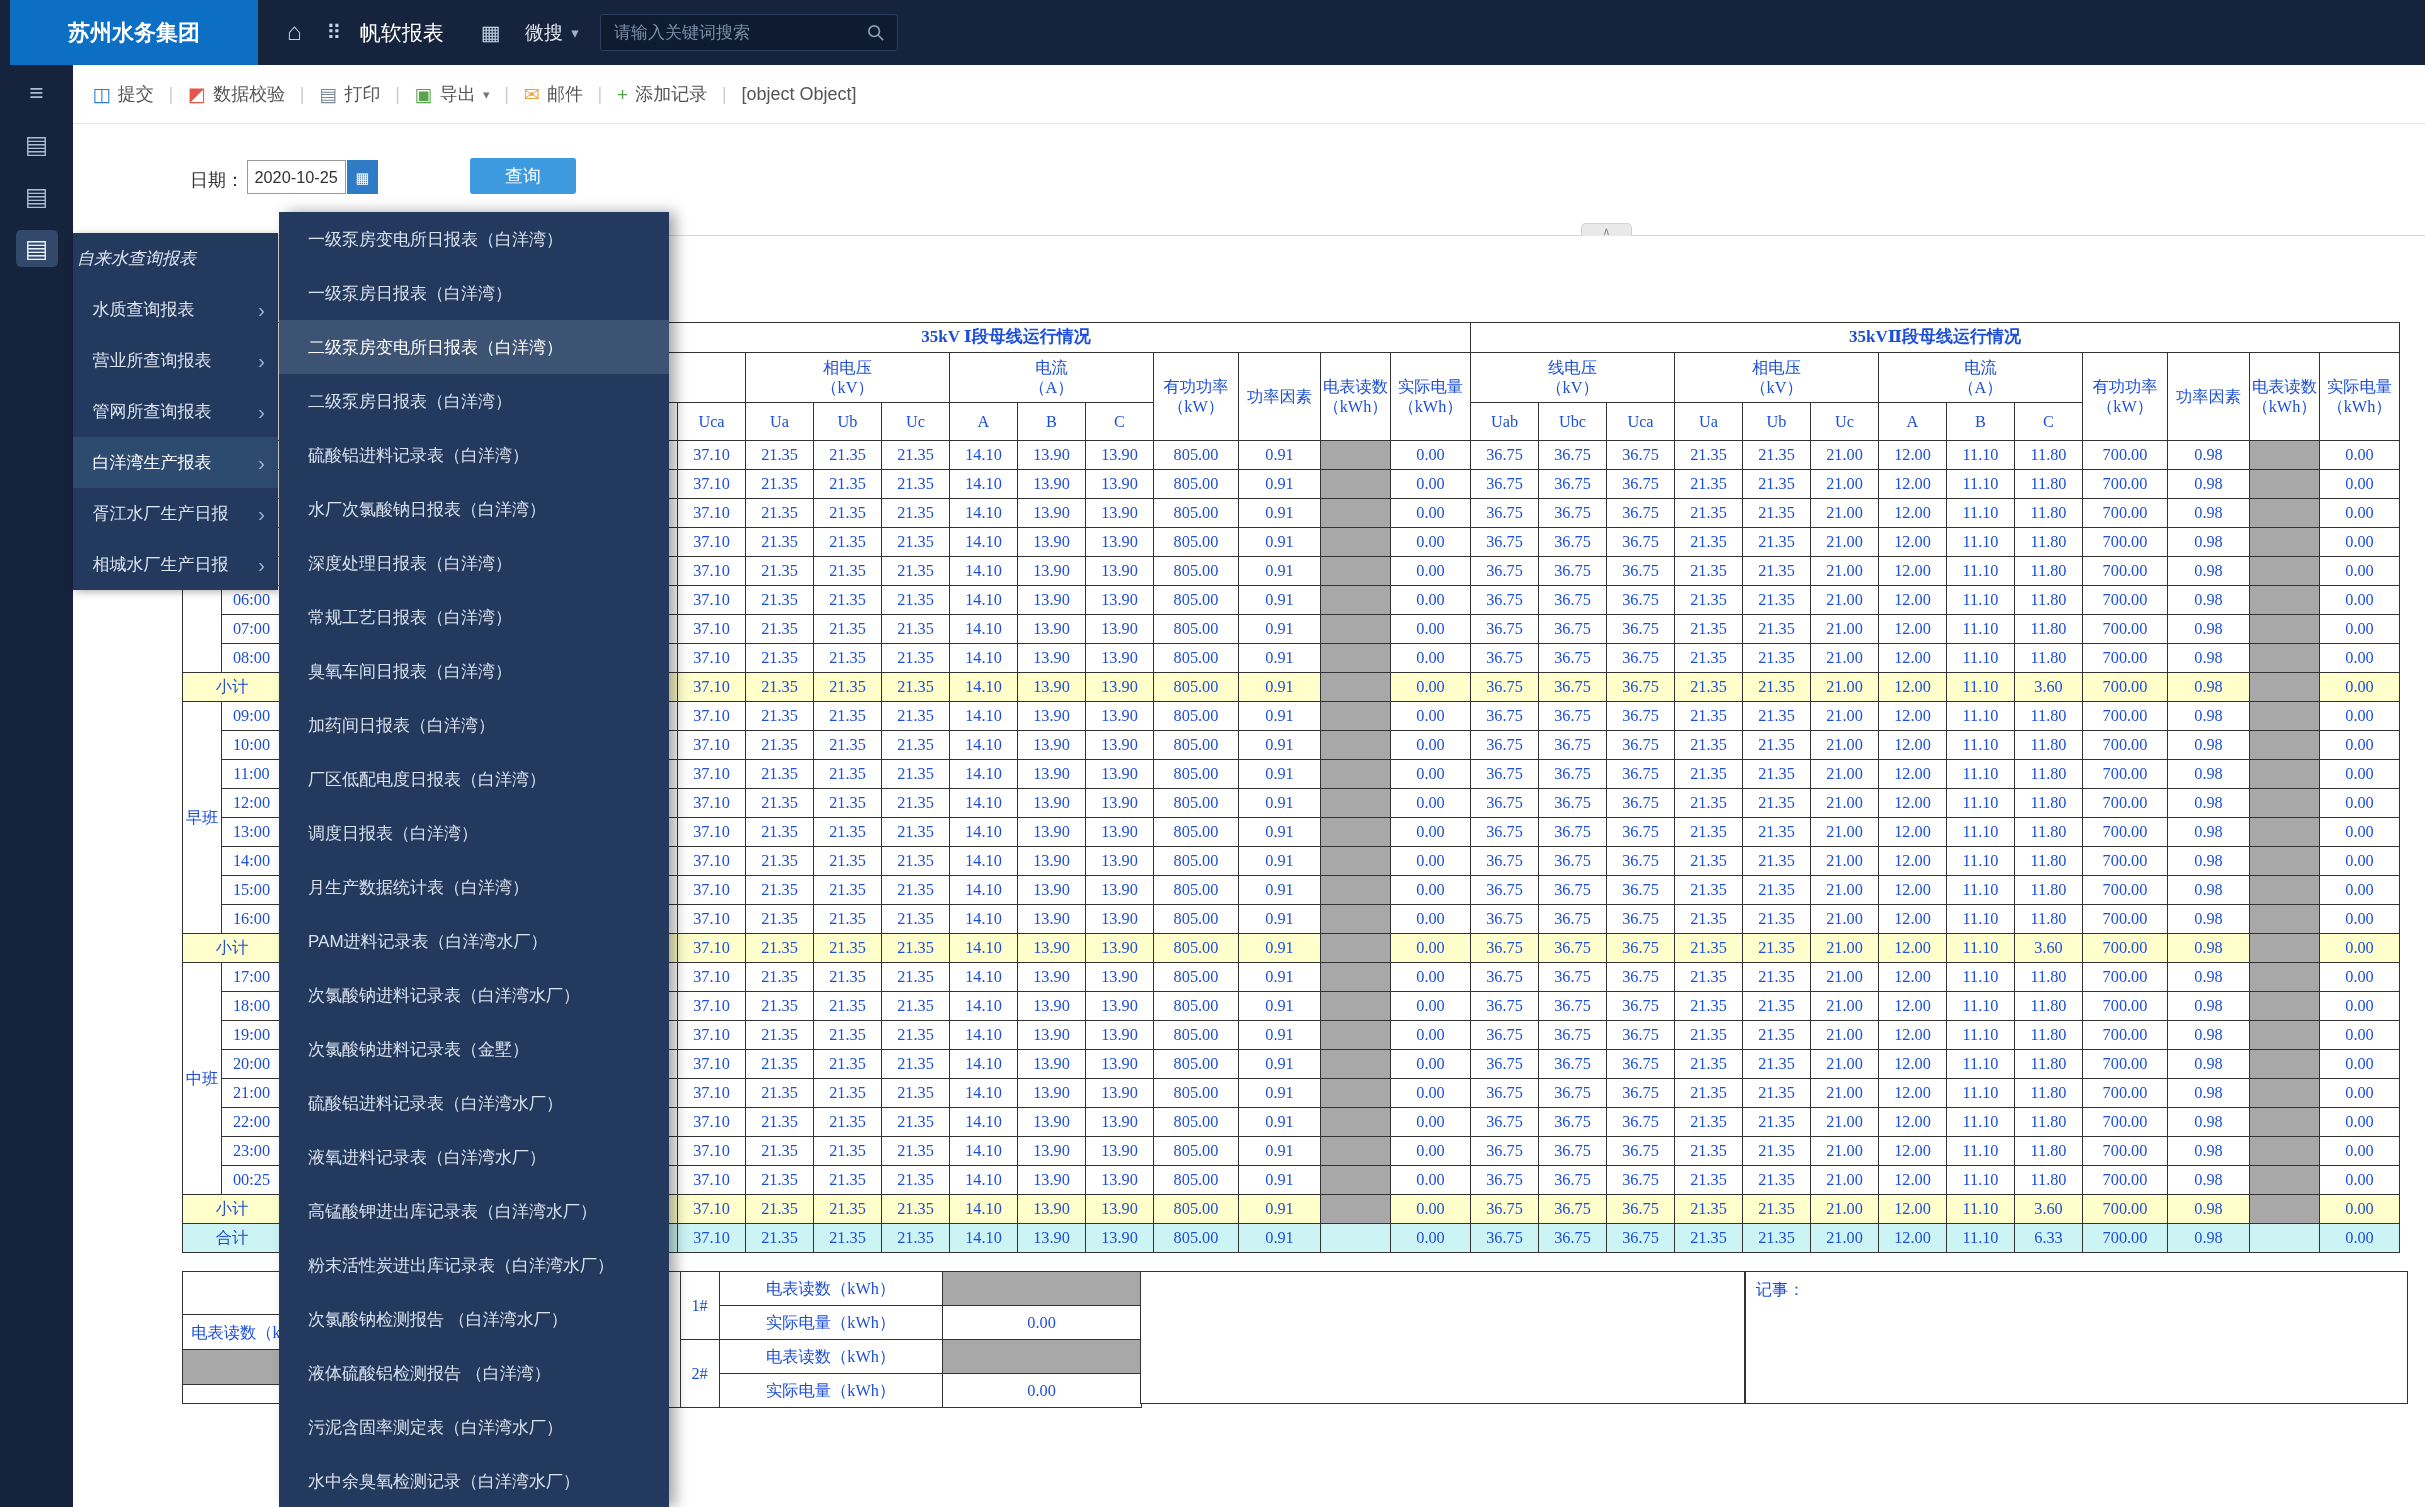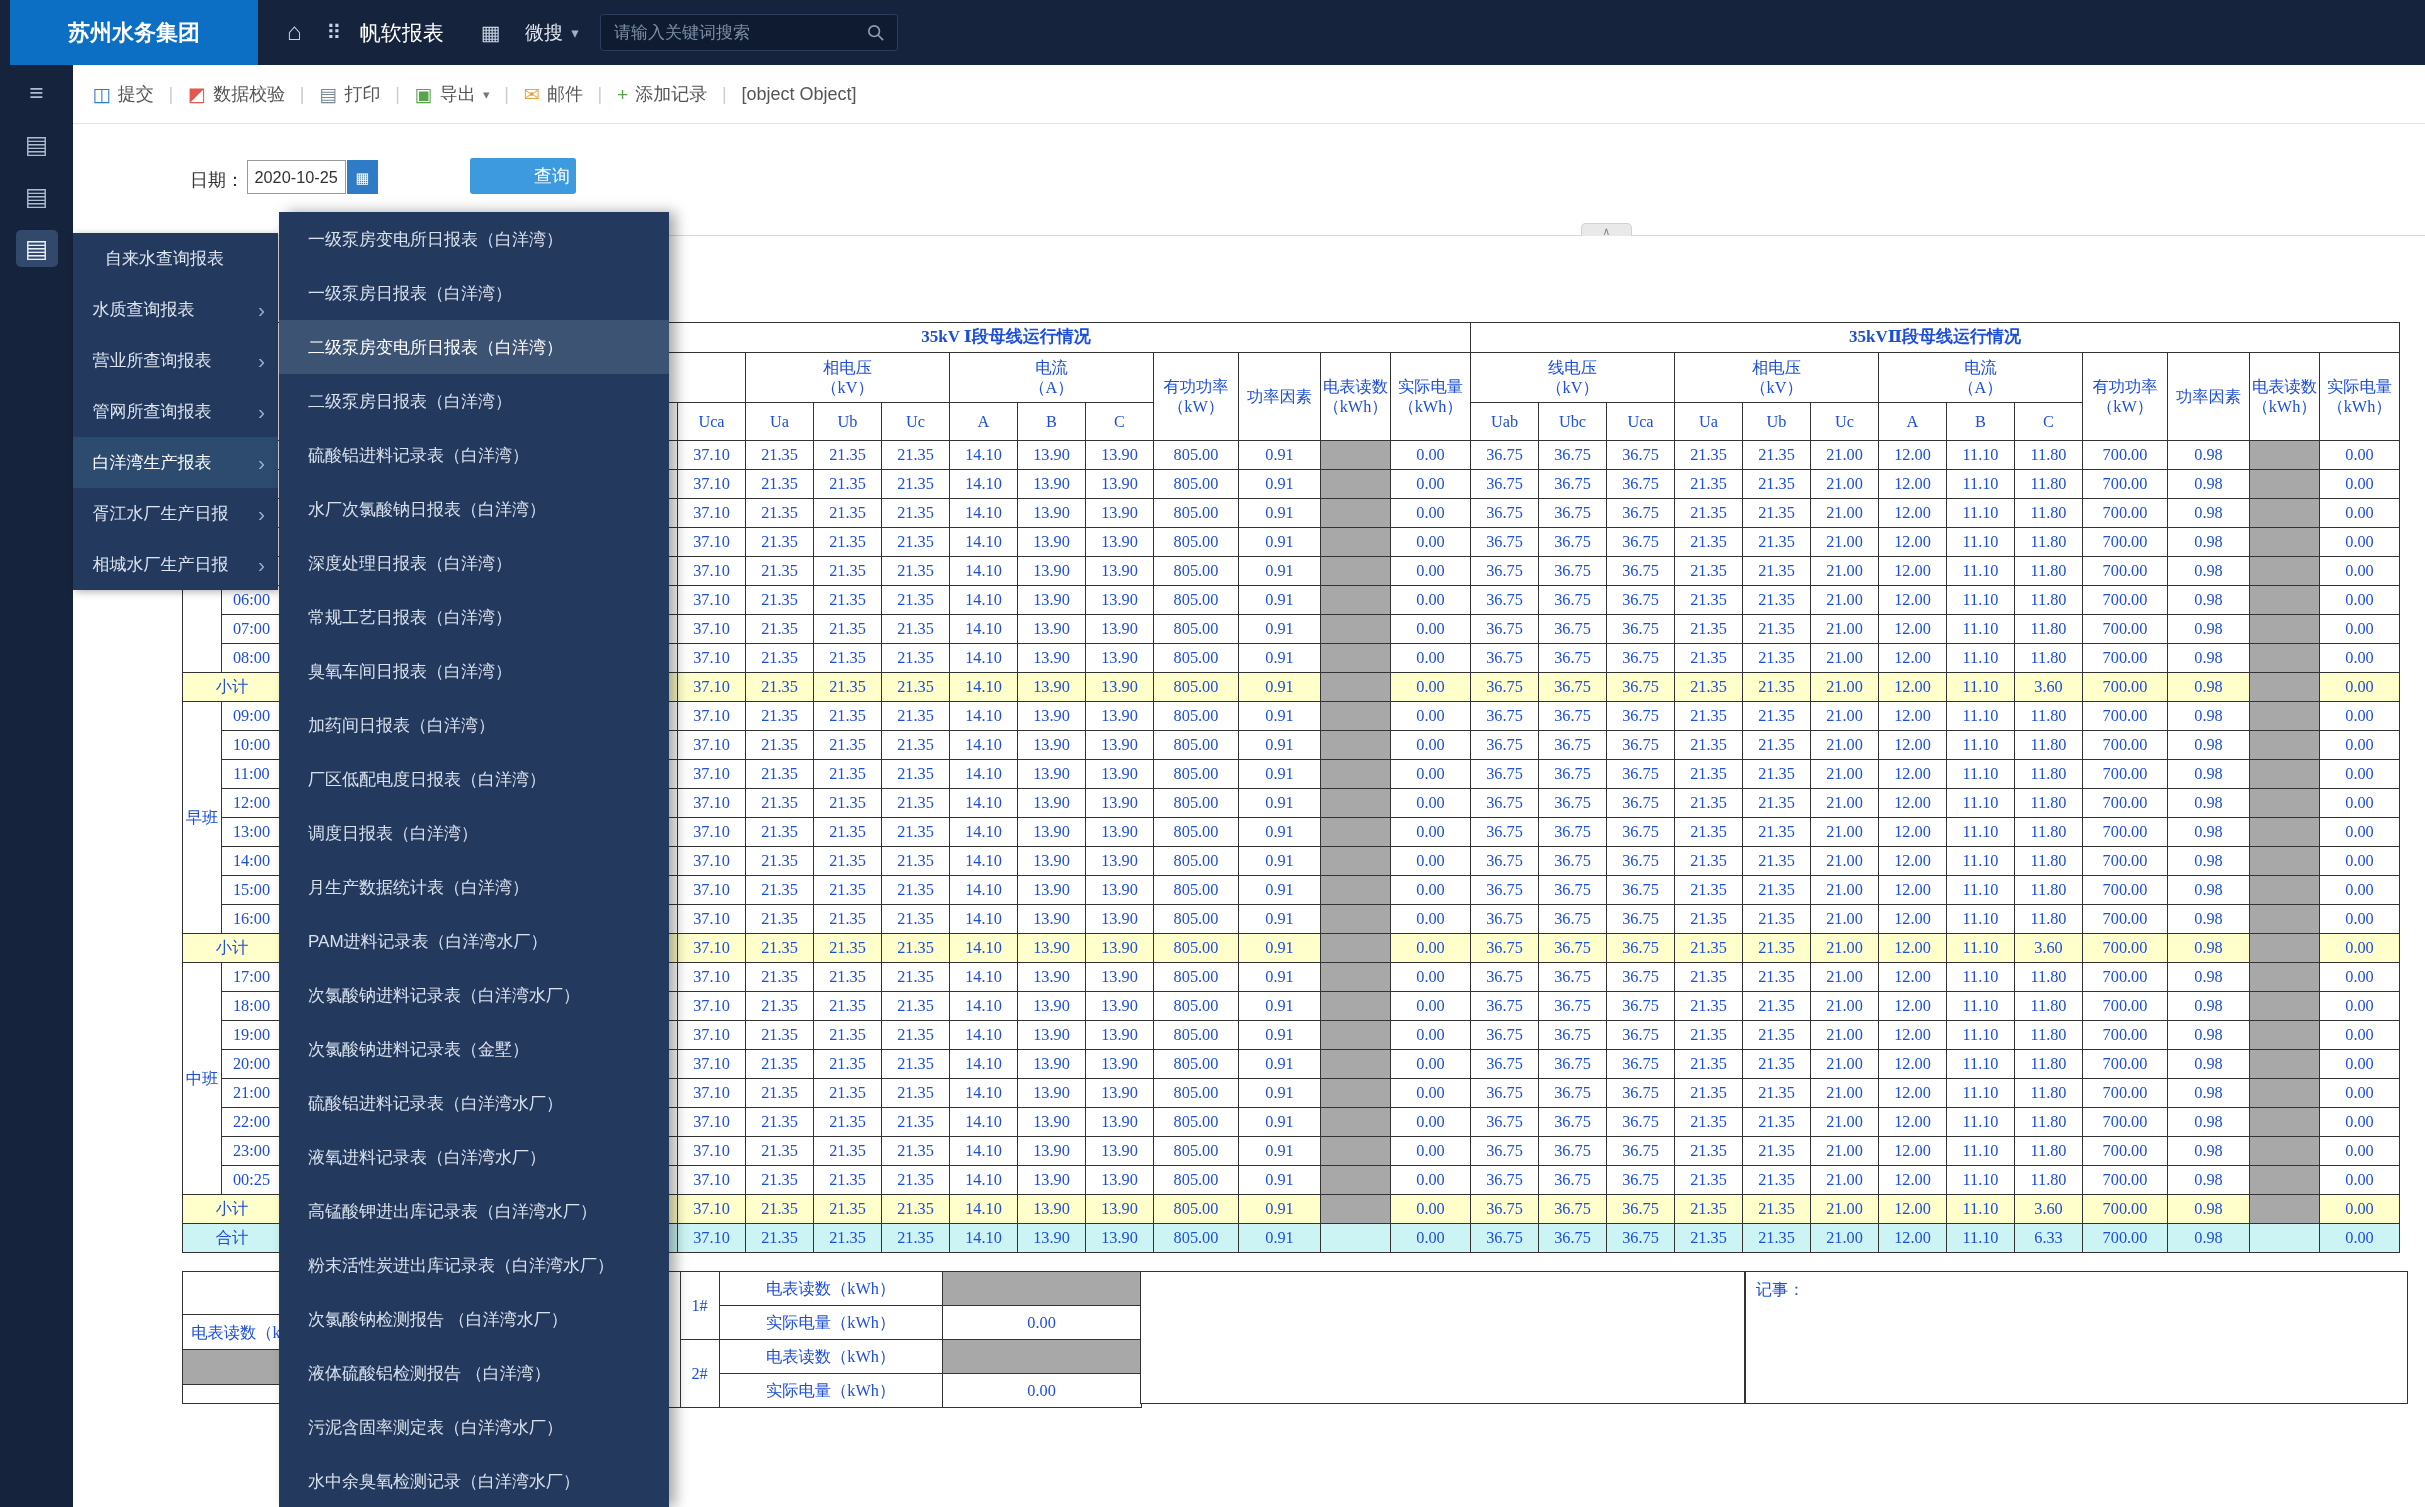--- a/index.html
+++ b/index.html
@@ -43,21 +43,21 @@
   .content{position:absolute;left:73px;top:124px;width:2352px;height:1383px;background:#FFFFFF;}
   .param{position:absolute;left:0;top:0;width:2352px;height:112px;background:#FFFFFF;
          border-bottom:0.8px solid #D8D8D8;box-sizing:border-box;}
   .flabel{position:absolute;left:117px;top:44px;font-size:18px;color:#333;}
   .dinput{position:absolute;left:174px;top:36px;width:99px;height:34px;border:0.8px solid #999;
           box-sizing:border-box;font-size:16.3px;color:#333;padding:0 0 0 6.5px;
           font-family:"Liberation Sans",sans-serif;}
   .dbtn{position:absolute;left:274px;top:36px;width:31px;height:34px;background:#2F7BC5;border:none;
         color:#fff;font-size:14.7px;cursor:pointer;padding:0;}
   .qbtn{position:absolute;left:397px;top:34px;width:106px;height:36px;background:#3E9ADF;border:none;
-        border-radius:2.4px;color:#fff;font-size:18px;cursor:pointer;text-align:right;}
+        border-radius:2.4px;color:#fff;font-size:18px;cursor:pointer;}
   .collapse-tab{position:absolute;left:1508px;top:99px;width:49px;height:14px;background:#E9E9E9;
         border:0.8px solid #D2D2D2;border-bottom:none;border-radius:4.9px 4.9px 0 0;color:#888;
         font-size:10.6px;display:flex;align-items:center;justify-content:center;cursor:pointer;}
 
   .canvas{position:absolute;left:0;top:112px;width:2352px;height:1271px;background:#fff;
           font-family:"Liberation Serif","DejaVu Serif",serif;color:#1d4ed8;}
 
   
   #rpt{position:absolute;left:109px;top:86px;border-collapse:collapse;table-layout:fixed;
        font-size:16.3px;background:#fff;}
@@ -89,21 +89,21 @@
   .boxC{position:absolute;left:1067px;top:1035px;width:605px;height:133px;border:0.8px solid #333;
         box-sizing:border-box;background:#fff;}
   .boxD{position:absolute;left:1672px;top:1035px;width:663px;height:133px;border:0.8px solid #333;
         box-sizing:border-box;background:#fff;padding:6.5px 9.8px;font-size:16.3px;}
 
   
   .menu{position:absolute;left:73px;top:233px;width:205px;background:#24395E;z-index:70;
         box-shadow:2.4px 2.4px 8.2px rgba(0,0,0,.35);}
   .mi{height:51px;display:flex;align-items:center;justify-content:space-between;
       padding:0 13px 0 19.6px;color:#DCE5F1;font-size:17px;cursor:pointer;box-sizing:border-box;}
-  .mi.hdr{padding-left:32px;}
+  .mi.hdr{padding-left:4px;font-style:italic;}
   .mi.active{background:#2D4A6F;color:#fff;}
   .mi .arr{color:#9FB0C8;font-size:21px;}
   .submenu{position:absolute;left:279px;top:212px;width:390px;height:1295px;background:#24395E;
         z-index:71;box-shadow:6.5px 0 13px rgba(0,0,0,.35);overflow:hidden;}
   .smi{height:54px;display:flex;align-items:center;padding-left:29px;color:#D8E1EE;font-size:17px;
         cursor:pointer;box-sizing:border-box;}
   .smi.active{background:#3D5373;color:#fff;}
 
   .mag{flex:0 0 auto;}
 </style>

